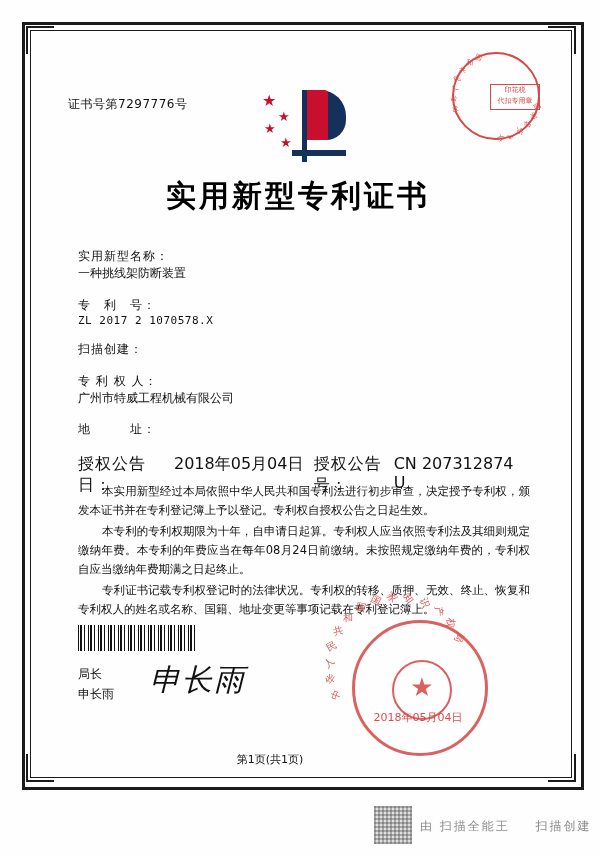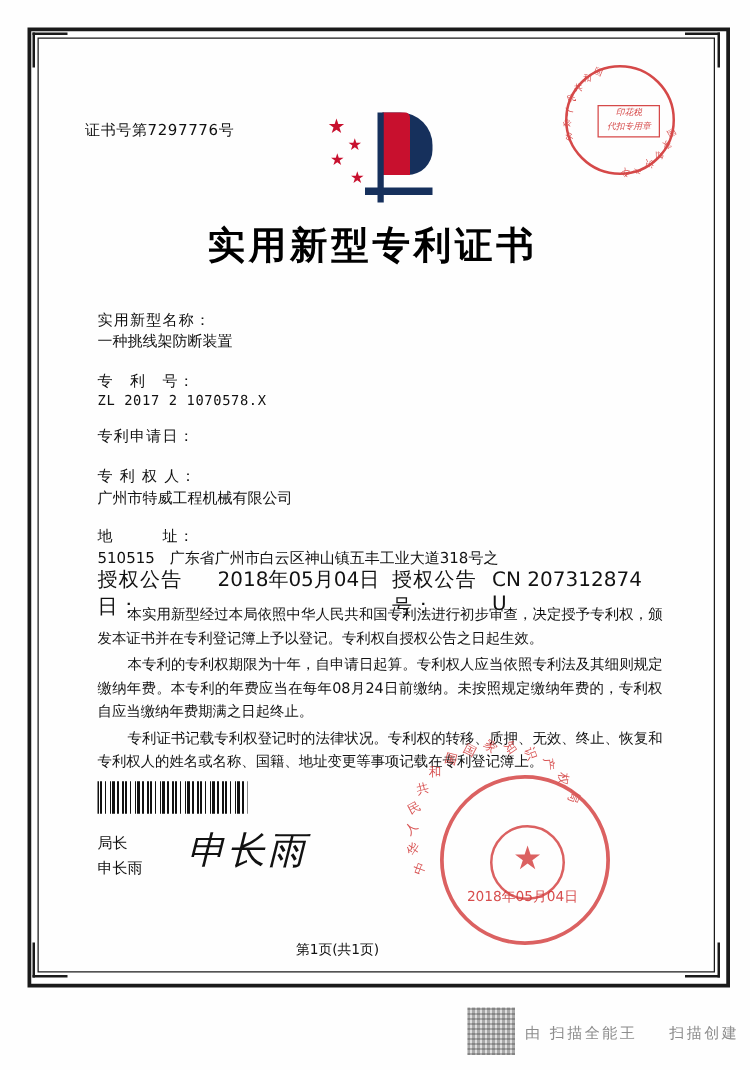--- a/index.html
+++ b/index.html
@@ -59,23 +59,22 @@
   .star.s3{left:2px;top:34px;}
   .star.s4{left:18px;top:48px;}
 
   
   .stamp-top{
     position:absolute;left:452px;top:52px;width:84px;height:84px;
     border:2px solid #cf2a2a;border-radius:50%;
     color:#cf2a2a;opacity:.85;
   }
   .stamp-top .inner-box{
-    position:absolute;left:24px;top:30px;width:48px;height:24px;
+    position:absolute;left:36px;top:30px;width:48px;height:24px;
     border:1.5px solid #cf2a2a;
-    font-style:italic;
   }
   .stamp-top .inner-box span{
     display:block;text-align:center;font-size:7px;line-height:11px;
     font-family:"DejaVu Sans", sans-serif;
   }
   .ring-text{
     position:absolute;left:0;top:0;width:84px;height:84px;
   }
   .ring-text span{
     position:absolute;left:50%;top:50%;font-size:7px;
@@ -226,29 +225,28 @@
   <div class="fields">
     <div class="field-row">
       <div class="field-label">实用新型名称：</div>
       <div class="field-value">一种挑线架防断装置</div>
     </div>
     <div class="field-row">
       <div class="field-label">专　利　号：</div>
       <div class="field-value mono">ZL 2017 2 1070578.X</div>
     </div>
     <div class="field-row">
-      <div class="field-label">专利申请日：</div>
+      <div class="field-label">扫描创建：</div>
     </div>
     <div class="field-row">
       <div class="field-label">专 利 权 人：</div>
       <div class="field-value">广州市特威工程机械有限公司</div>
     </div>
     <div class="field-row">
       <div class="field-label">地　　　址：</div>
-      <div class="field-value">510515　广东省广州市白云区神山镇五丰工业大道318号之</div>
     </div>
   </div>
 
   <div class="two-col">
     <div class="col left">
       <div class="lbl">授权公告日：</div>
       <div>2018年05月04日</div>
     </div>
     <div class="col">
       <div class="lbl2">授权公告号：</div>

